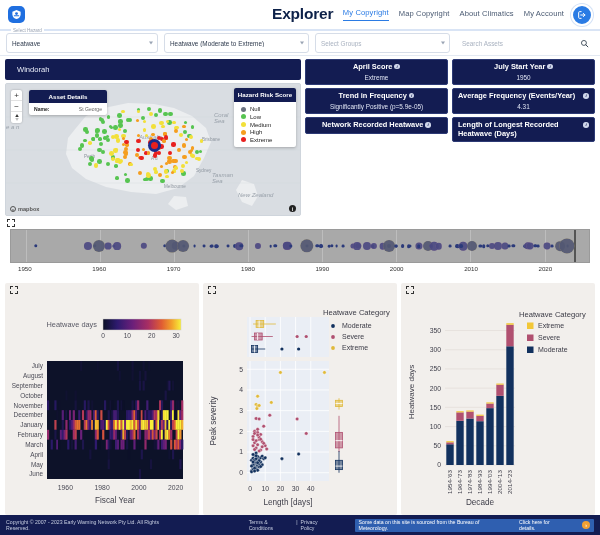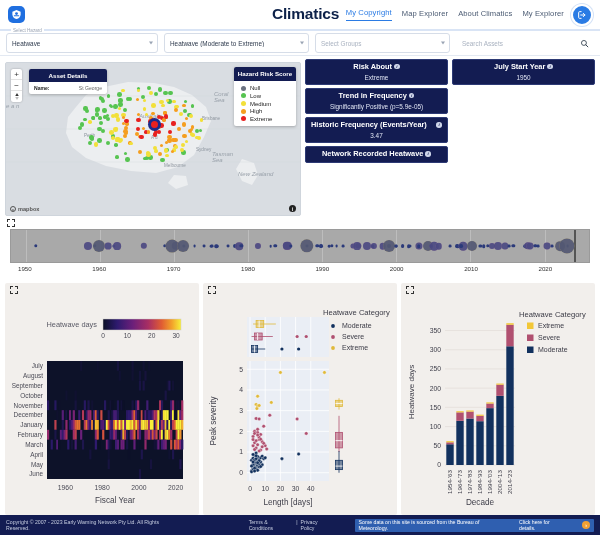--- a/index.html
+++ b/index.html
@@ -199,26 +199,26 @@
 <div class="app">
 
   <div class="header">
     <div class="logo-mark">
       <svg width="11" height="11" viewBox="0 0 24 24" aria-hidden="true">
         <path d="M12 2 L21 6 V12 C21 17 17 21 12 22 C7 21 3 17 3 12 V6 Z" fill="#ffffff"></path>
         <circle cx="12" cy="10" r="3.1" fill="#1f6fe0"></circle>
         <rect x="6" y="13.6" width="12" height="2.3" rx="1.1" fill="#1f6fe0"></rect>
       </svg>
     </div>
-    <div class="app-title">Climatics</div>
+    <div class="app-title">Explorer</div>
     <div class="nav">
       <a href="#" class="active">My Copyright</a>
-      <a href="#">Map Explorer</a>
+      <a href="#">Map Copyright</a>
       <a href="#">About Climatics</a>
-      <a href="#">My Explorer</a>
+      <a href="#">My Account</a>
     </div>
     <div class="acct-btn">
       <svg width="10" height="10" viewBox="0 0 24 24" aria-hidden="true">
         <path d="M10 4 H6 a2 2 0 0 0-2 2 v12 a2 2 0 0 0 2 2 h4" fill="none" stroke="#fff" stroke-width="2.4" stroke-linecap="round"></path>
         <path d="M15 8 l4 4 l-4 4 M19 12 H9" fill="none" stroke="#fff" stroke-width="2.4" stroke-linecap="round" stroke-linejoin="round"></path>
       </svg>
     </div>
   </div>
 
   <div class="filterbar">
@@ -244,20 +244,21 @@
         </svg>
       </span>
     </div>
   </div>
 
   <div class="body">
 
     <div class="toprow">
 
       <div class="mappanel">
+        <div class="panel-title">Windorah</div>
         <div class="mapwrap">
           <svg width="294" height="131">
             <rect x="0" y="0" width="294" height="131" fill="#d9dde2"></rect>
             <path d="M70 44 L62 54 L60 70 L66 84 L80 95 L100 103 L125 108 L150 110 L172 104 L188 92 L198 74 L205 58 L200 44 L186 32 L168 24 L148 20 L122 19 L98 24 L80 32 Z" fill="#eceef0"></path>
             <path d="M168 112 L162 120 L170 126 L182 122 L180 113 Z" fill="#eceef0"></path>
             <path d="M236 96 L230 106 L236 118 L246 122 L252 112 L248 100 Z" fill="#eceef0"></path>
             <g stroke="#cfd3d8" stroke-width="0.6" opacity="0.6">
               <line x1="0" y1="33" x2="294" y2="33"></line>
               <line x1="0" y1="66" x2="294" y2="66"></line>
               <line x1="0" y1="99" x2="294" y2="99"></line>
@@ -501,39 +502,42 @@
             <span class="mb-c">c</span>
             <span>mapbox</span>
           </div>
           <div class="map-info">i</div>
         </div>
       </div>
 
       <div class="metrics">
         <div class="mcol" id="mcol-left">
             <div class="mcard ctr">
-              <div class="mt"><span>Risk About</span><span class="i">i</span></div>
+              <div class="mt"><span>April Score</span><span class="i">i</span></div>
               <div class="mv">Extreme</div>
             </div>
             <div class="mcard ctr">
               <div class="mt"><span>Trend in Frequency</span><span class="i">i</span></div>
               <div class="mv">Significantly Positive (p=5.9e-05)</div>
-            </div>
-            <div class="mcard">
-              <div class="mt"><span>Historic Frequency (Events/Year)</span><span class="i">i</span></div>
-              <div class="mv">3.47</div>
             </div>
             <div class="mcard ctr">
               <div class="mt"><span>Network Recorded Heatwave</span><span class="i">i</span></div>
             </div>
           </div>
         <div class="mcol" id="mcol-right">
             <div class="mcard ctr">
               <div class="mt"><span>July Start Year</span><span class="i">i</span></div>
               <div class="mv">1950</div>
+            </div>
+            <div class="mcard">
+              <div class="mt"><span>Average Frequency (Events/Year)</span><span class="i">i</span></div>
+              <div class="mv">4.31</div>
+            </div>
+            <div class="mcard">
+              <div class="mt"><span>Length of Longest Recorded Heatwave (Days)</span><span class="i">i</span></div>
             </div>
           </div>
       </div>
     </div>
 
     <div class="timeline">
       <div class="expand">
           <i></i>
           <i></i>
           <i></i>

